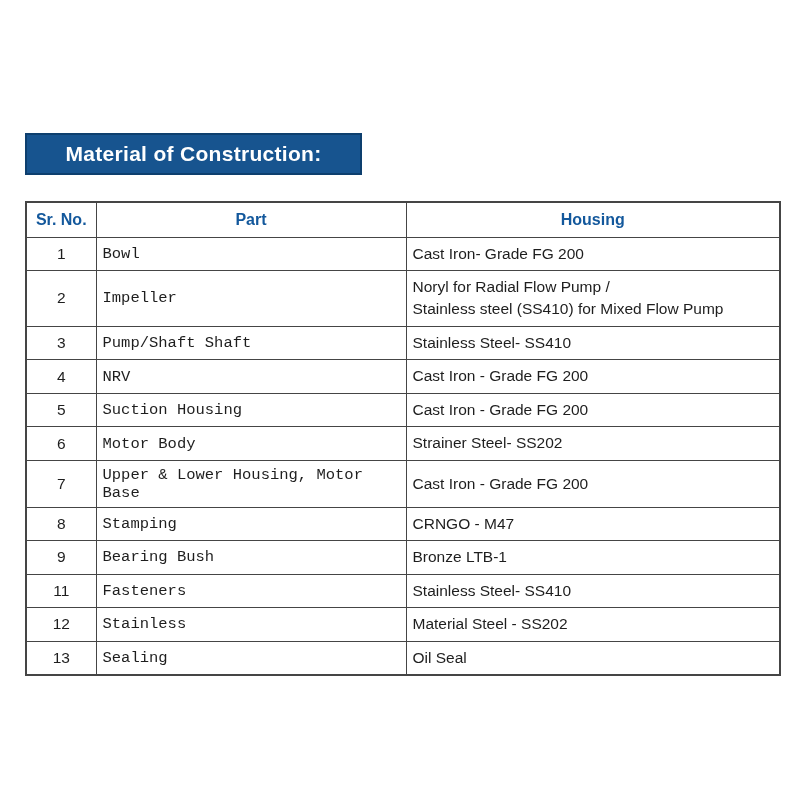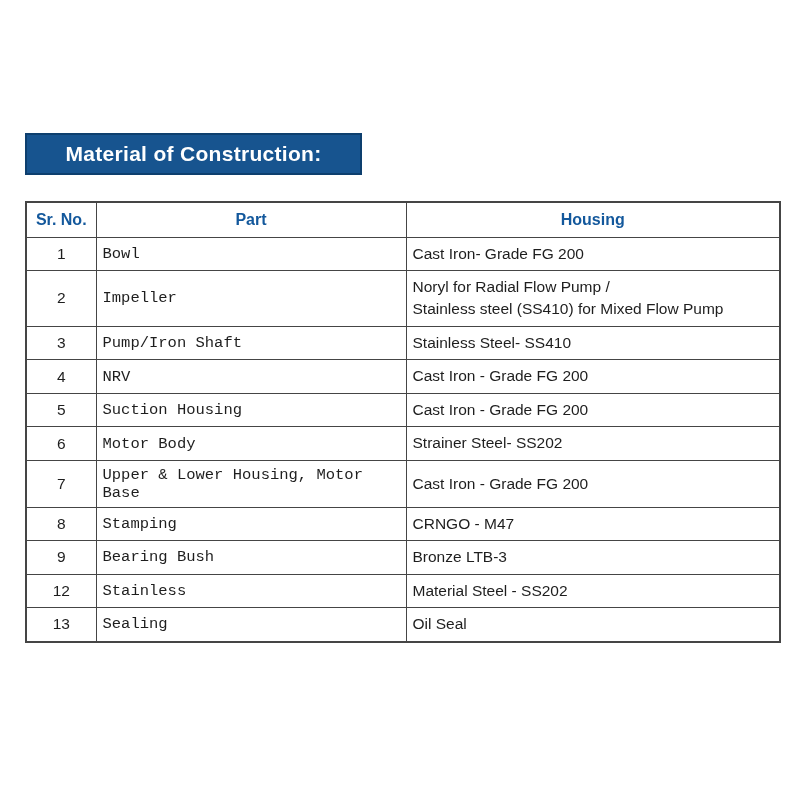--- a/index.html
+++ b/index.html
@@ -102,21 +102,21 @@
     <td class="material">Cast Iron- Grade FG 200</td>
   </tr>
           <tr>
     <td class="sr">2</td>
     <td class="part">Impeller</td>
     <td class="material">Noryl for Radial Flow Pump /
 Stainless steel (SS410) for Mixed Flow Pump</td>
   </tr>
           <tr>
     <td class="sr">3</td>
-    <td class="part">Pump/Iron Shaft</td>
+    <td class="part">Pump/Shaft Shaft</td>
     <td class="material">Stainless Steel- SS410</td>
   </tr>
           <tr>
     <td class="sr">4</td>
     <td class="part">NRV</td>
     <td class="material">Cast Iron - Grade FG 200</td>
   </tr>
           <tr>
     <td class="sr">5</td>
     <td class="part">Suction Housing</td>
@@ -133,21 +133,26 @@
     <td class="material">Cast Iron - Grade FG 200</td>
   </tr>
           <tr>
     <td class="sr">8</td>
     <td class="part">Stamping</td>
     <td class="material">CRNGO - M47</td>
   </tr>
           <tr>
     <td class="sr">9</td>
     <td class="part">Bearing Bush</td>
-    <td class="material">Bronze LTB-3</td>
+    <td class="material">Bronze LTB-1</td>
+  </tr>
+          <tr>
+    <td class="sr">11</td>
+    <td class="part">Fasteners</td>
+    <td class="material">Stainless Steel- SS410</td>
   </tr>
           <tr>
     <td class="sr">12</td>
     <td class="part">Stainless</td>
     <td class="material">Material Steel - SS202</td>
   </tr>
           <tr>
     <td class="sr">13</td>
     <td class="part">Sealing</td>
     <td class="material">Oil Seal</td>

